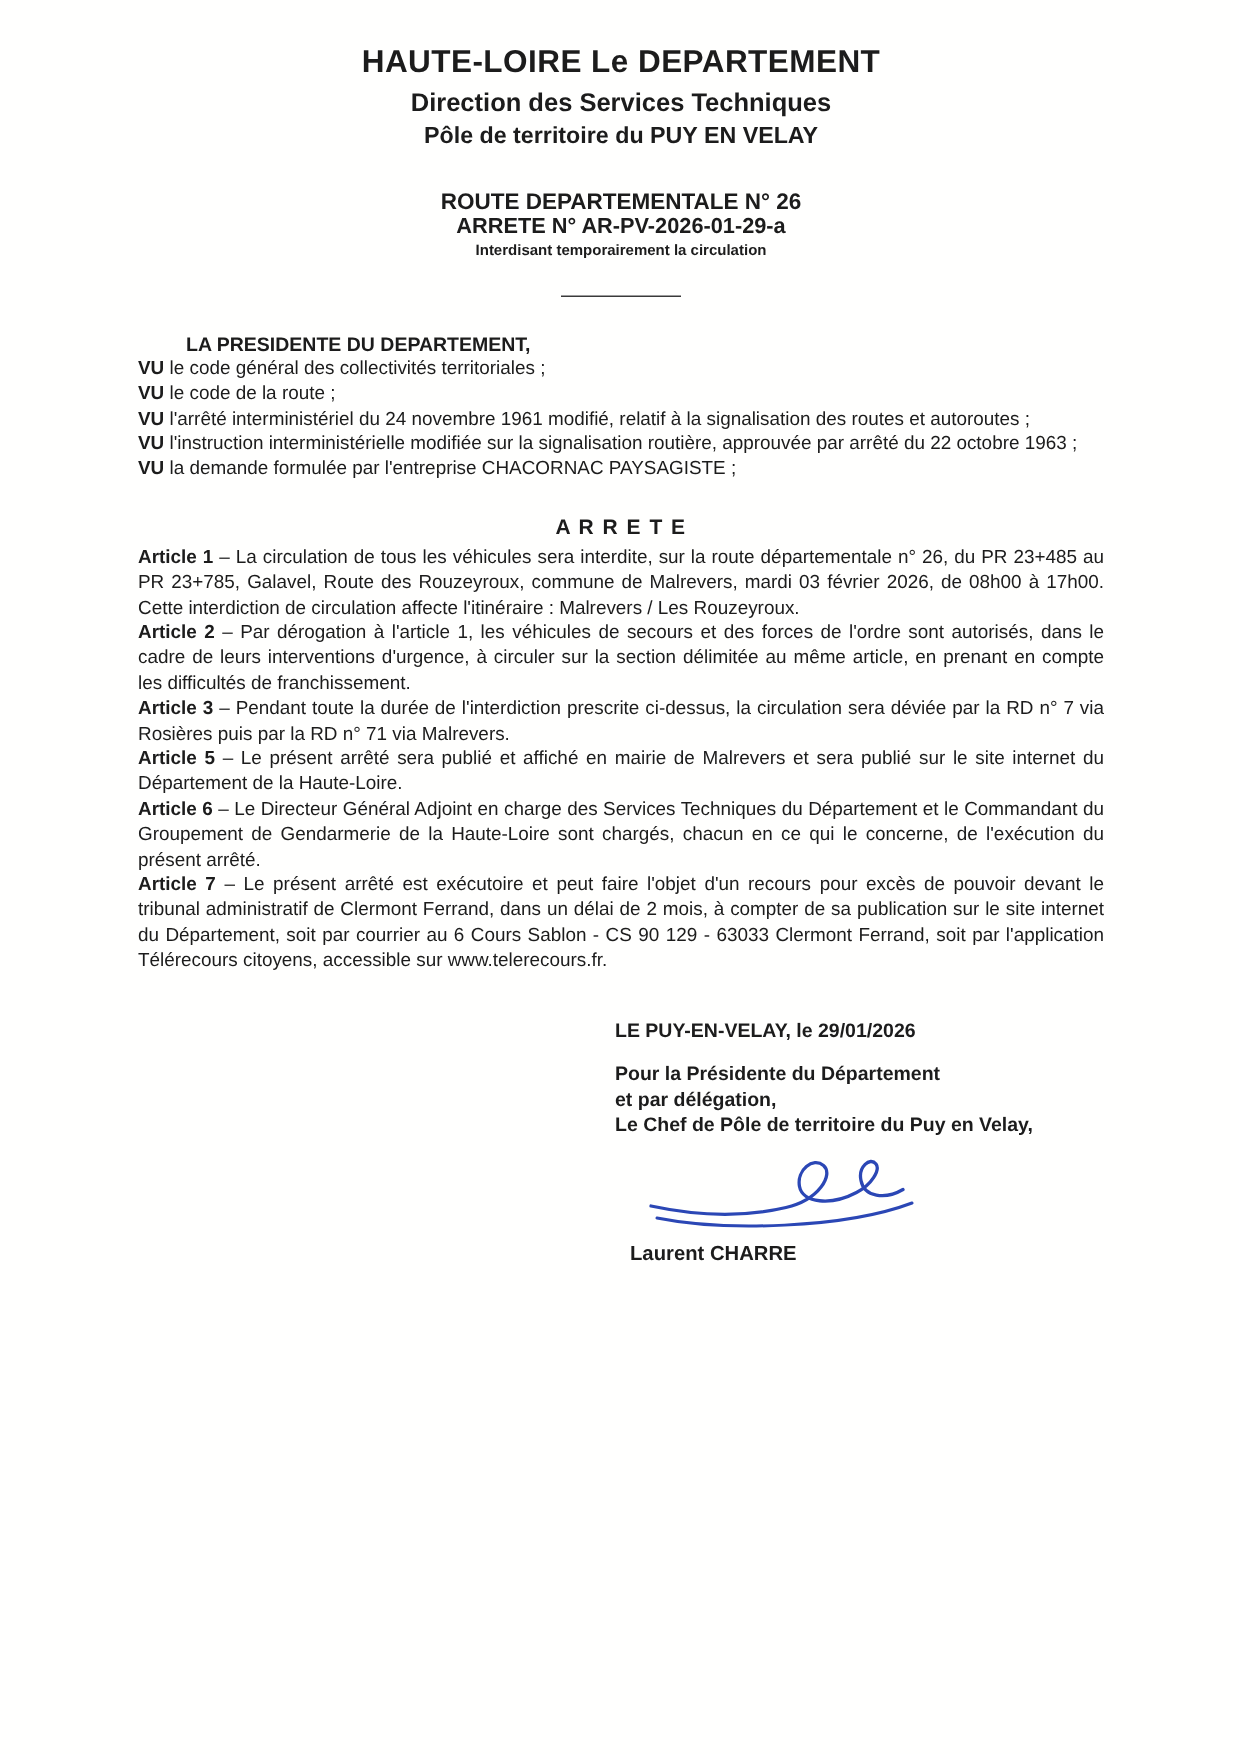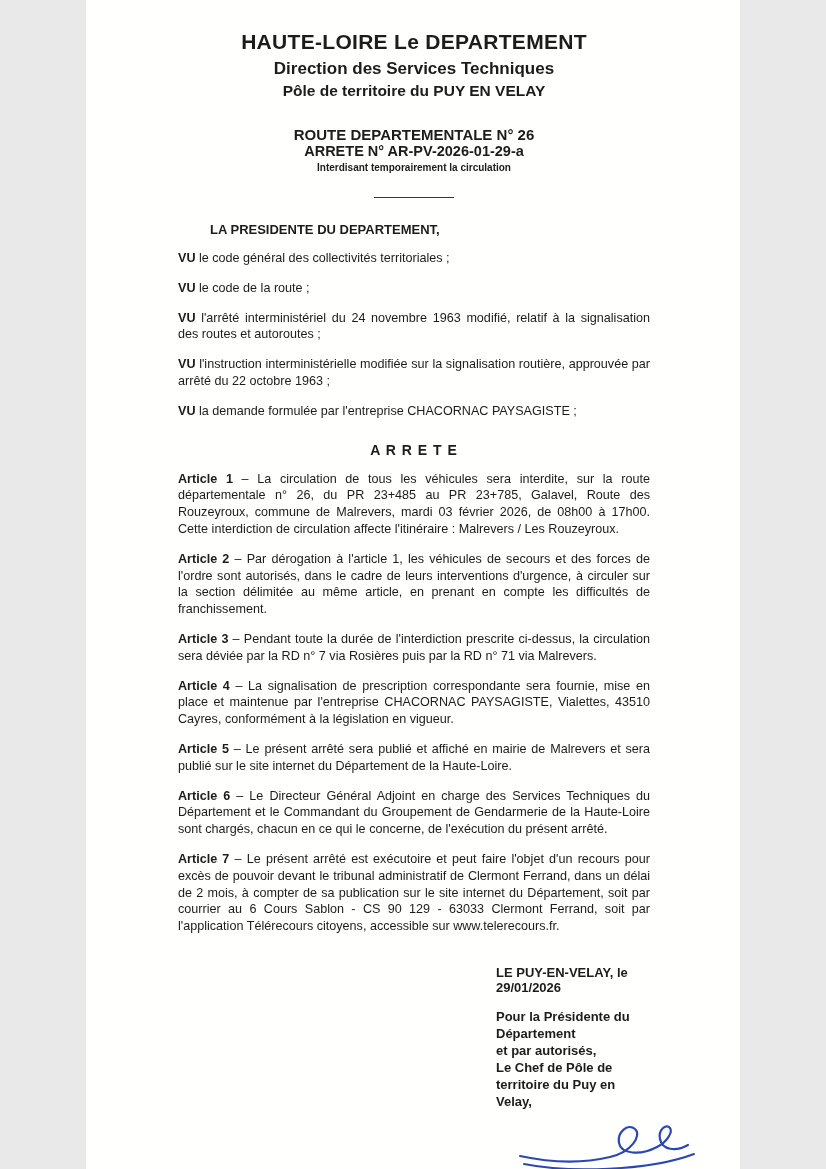--- a/index.html
+++ b/index.html
@@ -1,37 +1,37 @@
 <!DOCTYPE html>
 <html><head>
 <meta charset="utf-8">
 <style>
   html, body { margin: 0; padding: 0; background: #e9e9e9; }
   .page {
     position: relative;
-    width: 654px;
+    width: 826px;
     height: 1169px;
     margin: 0 auto;
     background: #fffffe;
     box-sizing: border-box;
     padding: 30px 90px 0 92px;
     font-family: "Liberation Sans", sans-serif;
     color: #1c1c1c;
     overflow: hidden;
   }
   .header { text-align: center; }
   .h1 { font-size: 21px; font-weight: bold; letter-spacing: 0.3px; }
   .h2 { font-size: 17px; font-weight: bold; margin-top: 5px; }
   .h3 { font-size: 15.5px; font-weight: bold; margin-top: 3px; }
   .road { font-size: 15px; font-weight: bold; margin-top: 26px; }
   .num { font-size: 14.5px; font-weight: bold; }
   .sub { font-size: 10px; font-weight: bold; margin-top: 3px; }
   .sep { width: 80px; border: none; border-top: 1.5px solid #3a3a3a; margin: 24px auto 0; }
   .opening { font-weight: bold; font-size: 13px; margin-top: 24px; padding-left: 32px; }
-  .para { font-size: 12.6px; line-height: 16.8px; text-align: justify; margin: 13px 0 0 0; }
+  .para { font-size: 12.6px; line-height: 16.8px; text-align: justify; margin: 0 0 0 0; }
   .para b { white-space: nowrap; }
   .arrete-heading { text-align: center; font-weight: bold; font-size: 14px; letter-spacing: 1px; margin: 22px 0 4px 0; }
   .sig-block { margin-top: 30px; margin-left: 318px; font-size: 13px; }
   .place-date { font-weight: bold; }
   .delegation { font-weight: bold; line-height: 17px; margin-top: 13px; }
   .signature-wrap { margin: 6px 0 0 18px; height: 62px; }
   .signatory { font-weight: bold; margin-left: 10px; margin-top: 2px; font-size: 13.5px; }
 </style>
 </head>
 <body>
@@ -53,21 +53,21 @@
   <p class="para">
     <b>VU</b>
     <span>le code général des collectivités territoriales ;</span>
   </p>
   <p class="para">
     <b>VU</b>
     <span>le code de la route ;</span>
   </p>
   <p class="para">
     <b>VU</b>
-    <span>l'arrêté interministériel du 24 novembre 1963 modifié, relatif à la signalisation des routes et autoroutes ;</span>
+    <span>l'arrêté interministériel du 24 novembre 1961 modifié, relatif à la signalisation des routes et autoroutes ;</span>
   </p>
   <p class="para">
     <b>VU</b>
     <span>l'instruction interministérielle modifiée sur la signalisation routière, approuvée par arrêté du 22 octobre 1963 ;</span>
   </p>
   <p class="para">
     <b>VU</b>
     <span>la demande formulée par l'entreprise CHACORNAC PAYSAGISTE ;</span>
   </p>
 
@@ -79,41 +79,37 @@
   </p>
   <p class="para">
     <b>Article 2</b>
     <span>– Par dérogation à l'article 1, les véhicules de secours et des forces de l'ordre sont autorisés, dans le cadre de leurs interventions d'urgence, à circuler sur la section délimitée au même article, en prenant en compte les difficultés de franchissement.</span>
   </p>
   <p class="para">
     <b>Article 3</b>
     <span>– Pendant toute la durée de l'interdiction prescrite ci-dessus, la circulation sera déviée par la RD n° 7 via Rosières puis par la RD n° 71 via Malrevers.</span>
   </p>
   <p class="para">
-    <b>Article 4</b>
-    <span>– La signalisation de prescription correspondante sera fournie, mise en place et maintenue par l'entreprise CHACORNAC PAYSAGISTE, Vialettes, 43510 Cayres, conformément à la législation en vigueur.</span>
-  </p>
-  <p class="para">
     <b>Article 5</b>
     <span>– Le présent arrêté sera publié et affiché en mairie de Malrevers et sera publié sur le site internet du Département de la Haute-Loire.</span>
   </p>
   <p class="para">
     <b>Article 6</b>
     <span>– Le Directeur Général Adjoint en charge des Services Techniques du Département et le Commandant du Groupement de Gendarmerie de la Haute-Loire sont chargés, chacun en ce qui le concerne, de l'exécution du présent arrêté.</span>
   </p>
   <p class="para">
     <b>Article 7</b>
     <span>– Le présent arrêté est exécutoire et peut faire l'objet d'un recours pour excès de pouvoir devant le tribunal administratif de Clermont Ferrand, dans un délai de 2 mois, à compter de sa publication sur le site internet du Département, soit par courrier au 6 Cours Sablon - CS 90 129 - 63033 Clermont Ferrand, soit par l'application Télérecours citoyens, accessible sur www.telerecours.fr.</span>
   </p>
 
   <div class="sig-block">
     <div class="place-date">LE PUY-EN-VELAY, le 29/01/2026</div>
     <div class="delegation">
       <div>Pour la Présidente du Département</div>
-      <div>et par autorisés,</div>
+      <div>et par délégation,</div>
       <div>Le Chef de Pôle de territoire du Puy en Velay,</div>
     </div>
     <div class="signature-wrap">
       <svg width="190" height="62" viewBox="0 0 190 62">
         <path d="M6,40 C34,46 66,48 96,41 C118,36 128,19 121,13 C114,7 103,16 105,27 C107,38 126,40 143,31 C153,26 159,16 156,12 C152,7 144,14 146,23 C148,34 162,36 174,29" fill="none" stroke-width="2.2" stroke-linecap="round" stroke="#2b47b5"></path>
         <path d="M10,48 C55,57 135,55 180,38" fill="none" stroke-width="2" stroke-linecap="round" stroke="#2b47b5"></path>
       </svg>
     </div>
     <div class="signatory">Laurent CHARRE</div>
   </div>

